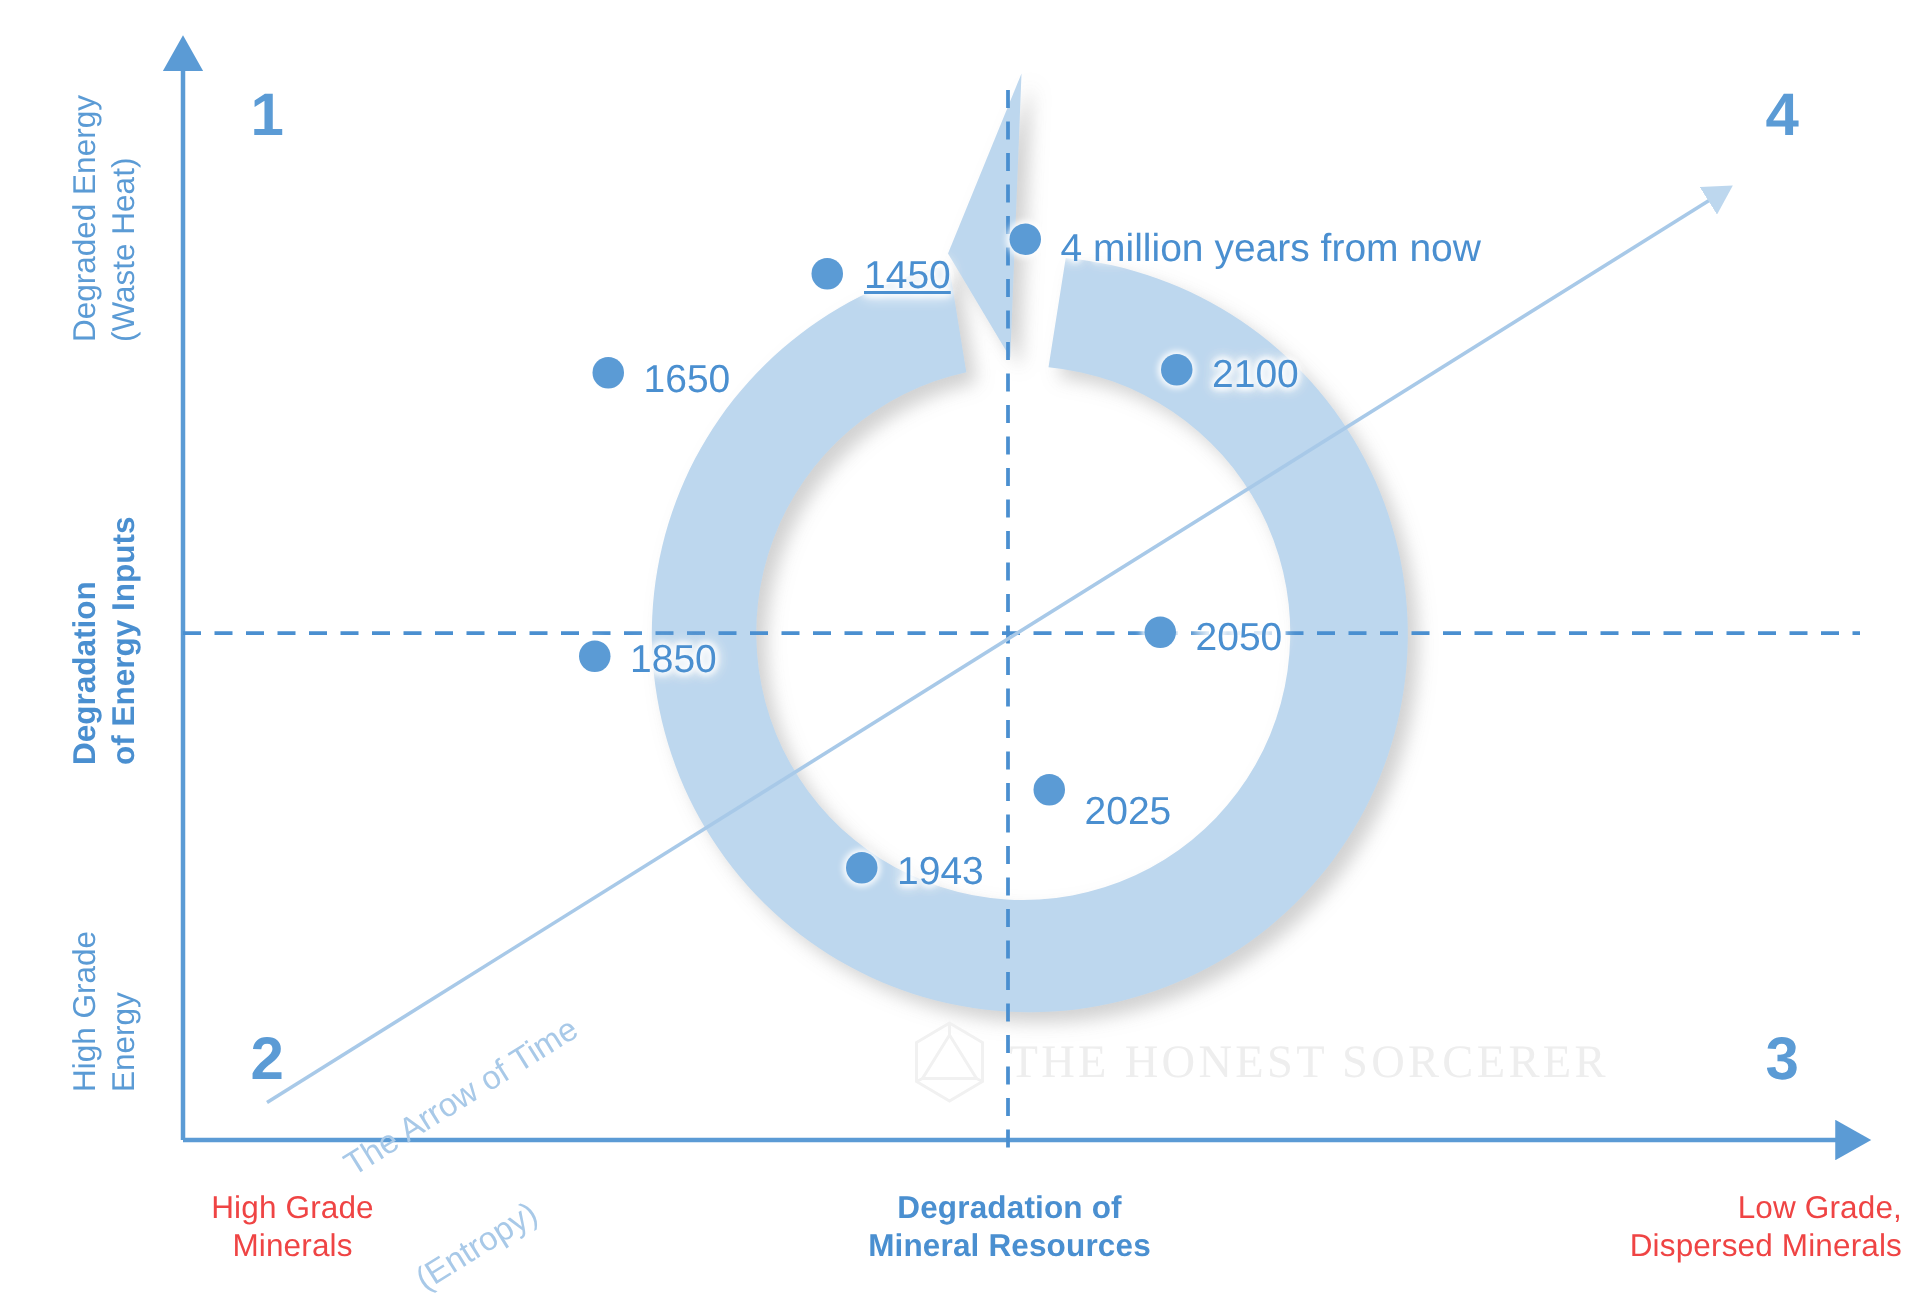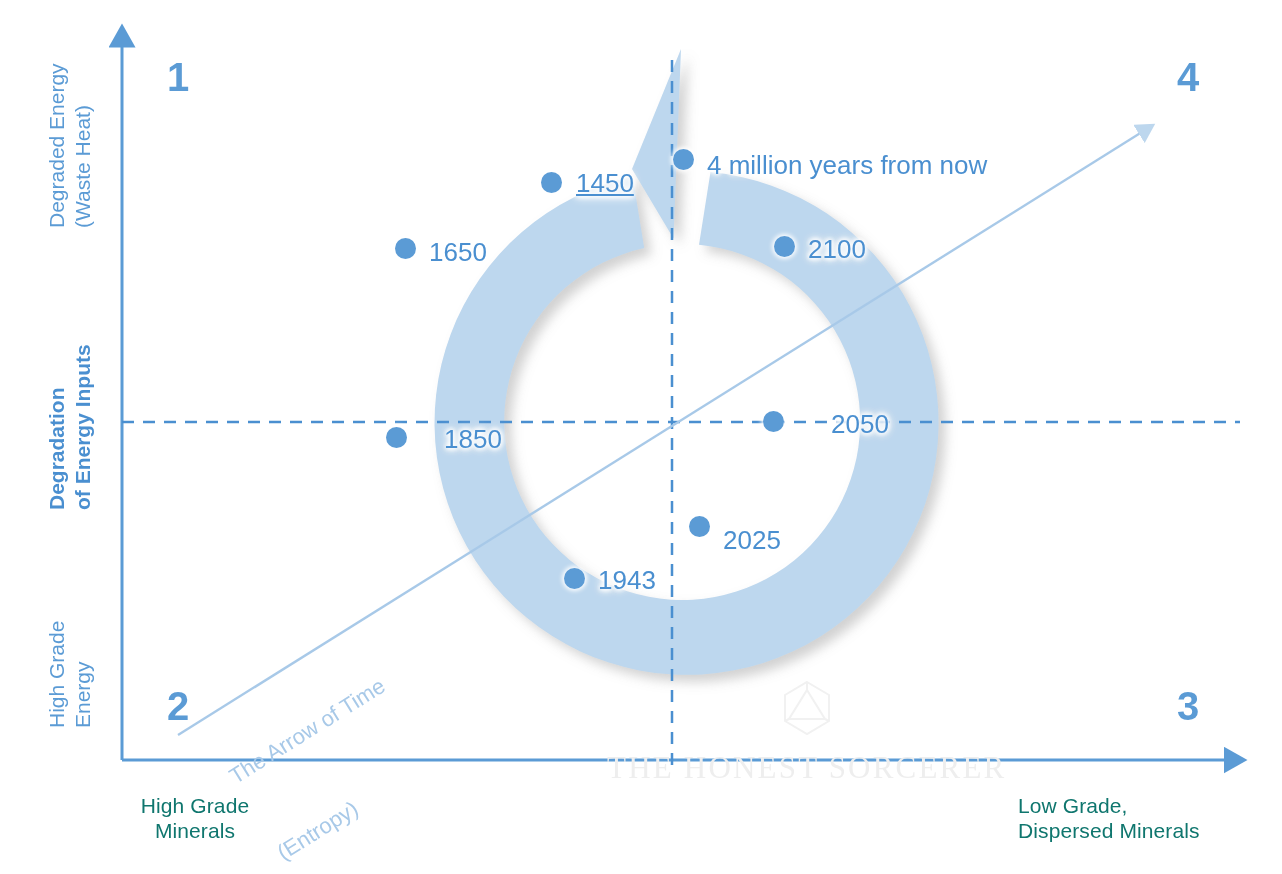--- a/index.html
+++ b/index.html
@@ -5,21 +5,21 @@
   html,body{margin:0;padding:0;background:#ffffff;}
   body{width:1282px;height:874px;position:relative;overflow:hidden;
        font-family:"Liberation Sans","DejaVu Sans",sans-serif;}
 
   .stage{position:absolute;left:0;top:0;width:1282px;height:874px;}
 
   svg.layer{position:absolute;left:0;top:0;width:1282px;height:874px;overflow:visible;}
 
   
   .axlabel{
-    position:absolute;color:#0f766e;font-size:21px;line-height:25px;
+    position:absolute;color:#ef4444;font-size:21px;line-height:25px;
     letter-spacing:.1px;white-space:pre;
   }
   .axlabel.bold{font-weight:bold;color:#4a8fd0;}
 
   .vlabel{
     position:absolute;color:#5b9bd5;font-size:21px;line-height:26px;
     white-space:pre;transform-origin:0 0;
   }
   .vlabel.bold{font-weight:bold;color:#4a8fd0;}
 
@@ -40,21 +40,21 @@
   }
 
   
   .aot{
     position:absolute;color:#a8c9e8;font-size:22px;line-height:30px;
     white-space:pre;transform-origin:0 0;
   }
 
   
   .wm{position:absolute;display:flex;align-items:center;gap:14px;
-      color:#f0f0f0;flex-direction:column;}
+      color:#f0f0f0;}
   .wm-text{font-family:"Liberation Serif","DejaVu Serif",serif;
       font-size:31px;letter-spacing:2.2px;color:#eeeeee;white-space:nowrap;}
 </style>
 </head>
 <body>
 
 <div class="stage">
 
   <svg class="layer" viewBox="0 0 1282 874">
     <defs>
@@ -108,22 +108,24 @@
 
   <div class="vlabel bold" style="left:44px; top:510px; transform:rotate(-90deg); text-align:left;">Degradation
 of Energy Inputs</div>
 
   <div class="vlabel" style="left:44px; top:728px; transform:rotate(-90deg); text-align:left;">High Grade
 Energy</div>
 
   <div class="axlabel" style="left:132px; top:793px; text-align:center; width:126px;">High Grade
 Minerals</div>
 
+  <div class="axlabel bold" style="left:545px; top:793px; text-align:center; width:256px;">Degradation of
+Mineral Resources</div>
 
-  <div class="axlabel" style="left:1018px; top:793px; text-align:left; width:250px;">Low Grade,
+  <div class="axlabel" style="left:1018px; top:793px; text-align:right; width:250px;">Low Grade,
 Dispersed Minerals</div>
 
   <div class="quadnum" style="left:167px; top:57px;">1</div>
   <div class="quadnum" style="left:167px; top:686px;">2</div>
   <div class="quadnum" style="left:1177px; top:686px;">3</div>
   <div class="quadnum" style="left:1177px; top:57px;">4</div>
 
   <div class="wm" style="left:607px; top:680px;">
     <svg width="52" height="56" viewBox="0 0 52 56">
       <polygon points="26,2 48,15 48,41 26,54 4,41 4,15" fill="none" stroke="#f1f1f1" stroke-width="2"></polygon>
@@ -155,26 +157,26 @@
     <span class="ptlabel" style="left:429px; top:239px;">1650</span>
   </div>
 
   <div>
     <span class="pt" style="left:774px; top:236px;"></span>
     <span class="ptlabel" style="left:808px; top:236px;">2100</span>
   </div>
 
   <div>
     <span class="pt" style="left:386px; top:427px;"></span>
-    <span class="ptlabel" style="left:420px; top:426px;margin-left:24px;">1850</span>
+    <span class="ptlabel" style="left:420px; top:426px;">1850</span>
   </div>
 
   <div>
     <span class="pt" style="left:763px; top:411px;"></span>
-    <span class="ptlabel" style="left:797px; top:411px;margin-left:34px;">2050</span>
+    <span class="ptlabel" style="left:797px; top:411px;">2050</span>
   </div>
 
   <div>
     <span class="pt" style="left:689px; top:516px;"></span>
     <span class="ptlabel" style="left:723px; top:515px;margin-top:12px;">2025</span>
   </div>
 
   <div>
     <span class="pt" style="left:564px; top:568px;"></span>
     <span class="ptlabel" style="left:598px; top:567px;">1943</span>

